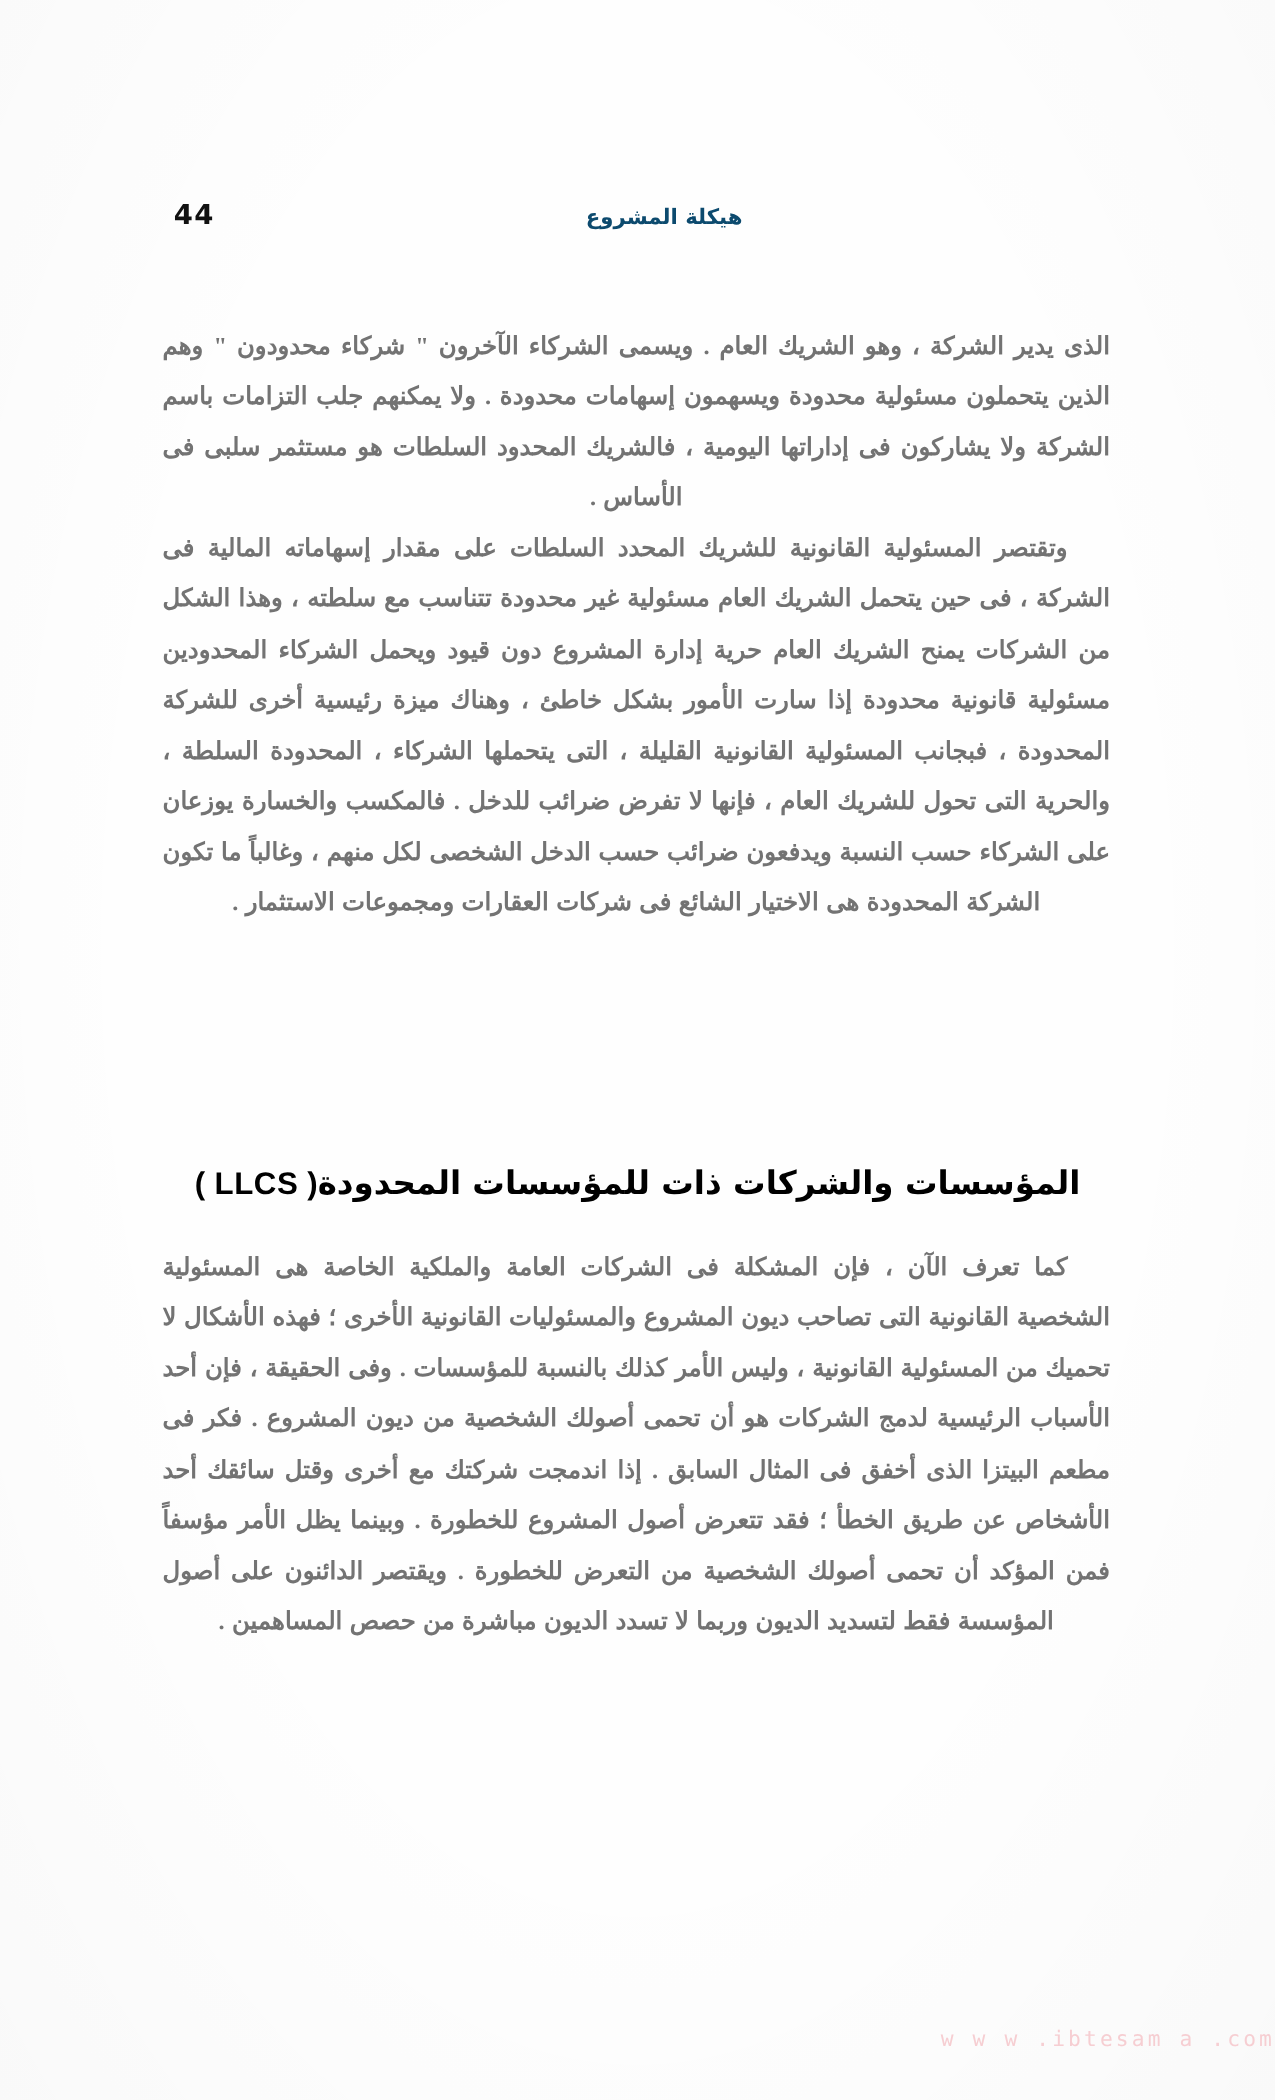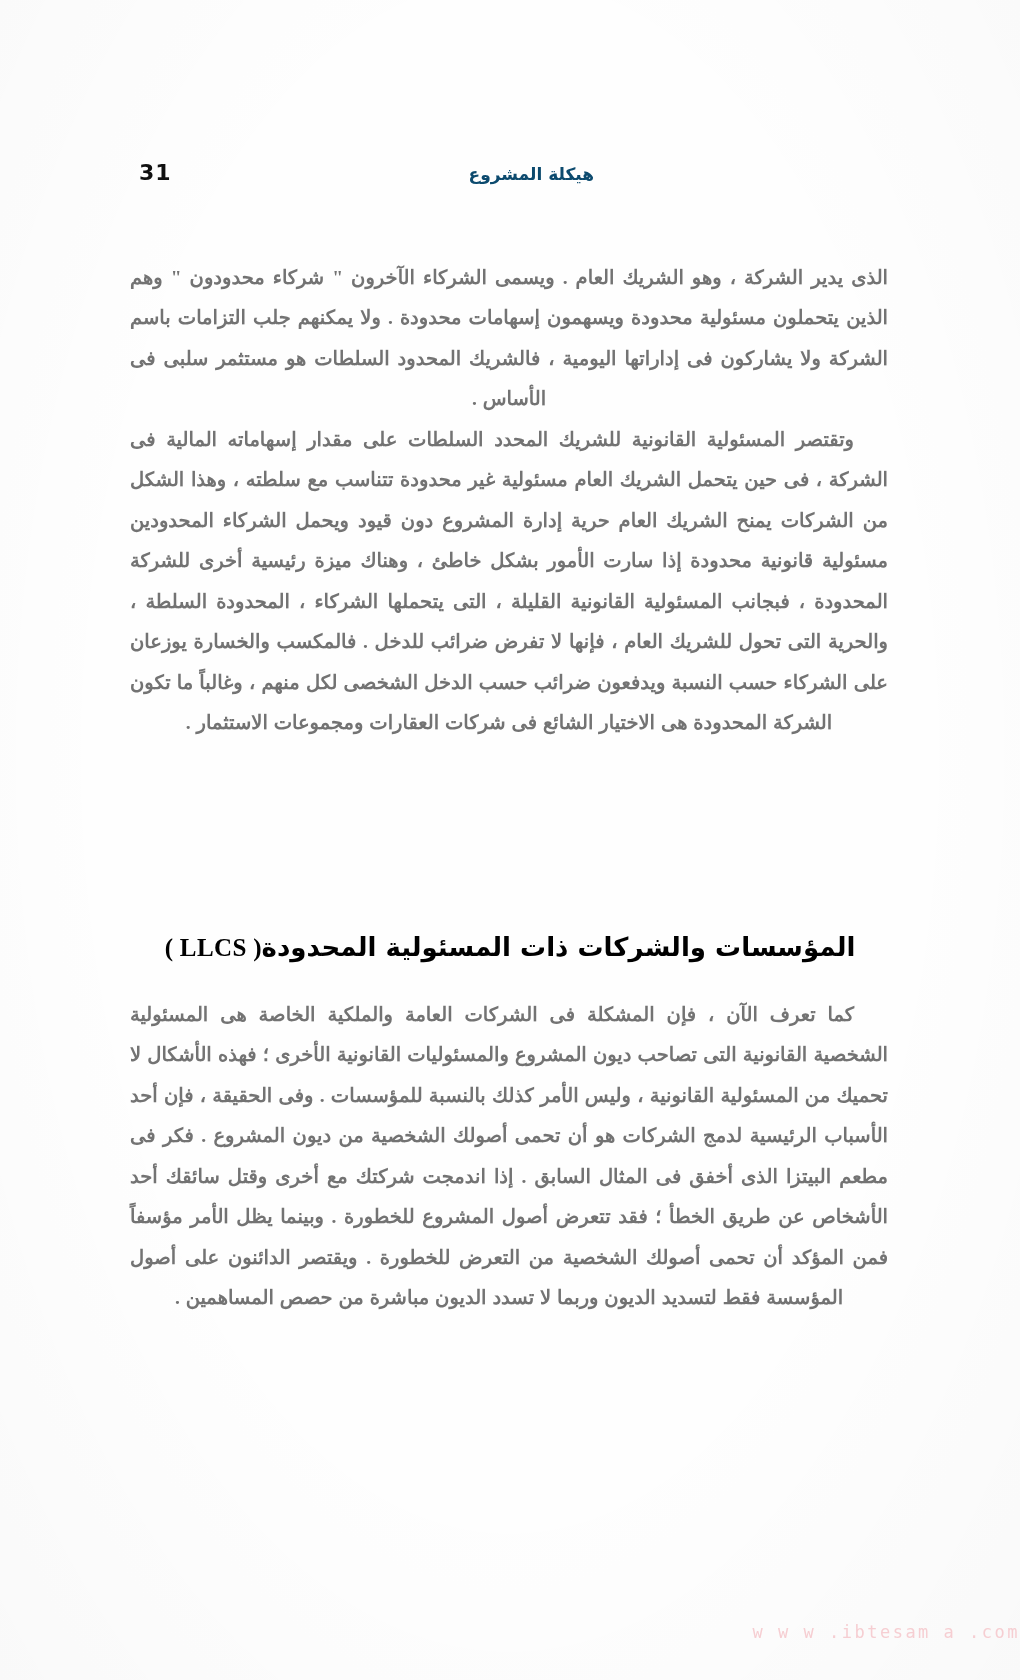--- a/index.html
+++ b/index.html
@@ -114,21 +114,21 @@
     direction: rtl;
     text-align: center;
     font-family: "DejaVu Sans", sans-serif;
     font-weight: 700;
     font-size: 26px;
     line-height: 40px;
     color: #000;
     letter-spacing: 0px;
   }
   .section-heading .latin {
-    font-family: Liberation Serif, serif;
+    font-family: Liberation Sans, sans-serif;
     font-weight: 700;
     font-size: 25px;
     letter-spacing: 0.5px;
   }
 
   #para-three {
     position: absolute;
     top: 975px;
     left: 4px;
     right: 2px;
@@ -150,30 +150,30 @@
     white-space: pre;
   }
 </style>
 </head>
 <body>
 
 <div class="page">
   <div class="content">
 
     <div class="running-head">
-      <div class="folio">31</div>
+      <div class="folio">44</div>
       <div class="head-title">هيكلة المشروع</div>
     </div>
 
     <p class="para" id="para-one">الذى يدير الشركة ، وهو الشريك العام . ويسمى الشركاء الآخرون " شركاء محدودون " وهم الذين يتحملون مسئولية محدودة ويسهمون إسهامات محدودة . ولا يمكنهم جلب التزامات باسم الشركة ولا يشاركون فى إداراتها اليومية ، فالشريك المحدود السلطات هو مستثمر سلبى فى الأساس .</p>
 
     <p class="para indent" id="para-two">وتقتصر المسئولية القانونية للشريك المحدد السلطات على مقدار إسهاماته المالية فى الشركة ، فى حين يتحمل الشريك العام مسئولية غير محدودة تتناسب مع سلطته ، وهذا الشكل من الشركات يمنح الشريك العام حرية إدارة المشروع دون قيود ويحمل الشركاء المحدودين مسئولية قانونية محدودة إذا سارت الأمور بشكل خاطئ ، وهناك ميزة رئيسية أخرى للشركة المحدودة ، فبجانب المسئولية القانونية القليلة ، التى يتحملها الشركاء ، المحدودة السلطة ، والحرية التى تحول للشريك العام ، فإنها لا تفرض ضرائب للدخل . فالمكسب والخسارة يوزعان على الشركاء حسب النسبة ويدفعون ضرائب حسب الدخل الشخصى لكل منهم ، وغالباً ما تكون الشركة المحدودة هى الاختيار الشائع فى شركات العقارات ومجموعات الاستثمار .</p>
 
     <h2 class="section-heading">
-      <span>المؤسسات والشركات ذات المسئولية المحدودة</span><span class="latin">( LLCS )</span>
+      <span>المؤسسات والشركات ذات للمؤسسات المحدودة</span><span class="latin">( LLCS )</span>
     </h2>
 
     <p class="para indent" id="para-three">كما تعرف الآن ، فإن المشكلة فى الشركات العامة والملكية الخاصة هى المسئولية الشخصية القانونية التى تصاحب ديون المشروع والمسئوليات القانونية الأخرى ؛ فهذه الأشكال لا تحميك من المسئولية القانونية ، وليس الأمر كذلك بالنسبة للمؤسسات . وفى الحقيقة ، فإن أحد الأسباب الرئيسية لدمج الشركات هو أن تحمى أصولك الشخصية من ديون المشروع . فكر فى مطعم البيتزا الذى أخفق فى المثال السابق . إذا اندمجت شركتك مع أخرى وقتل سائقك أحد الأشخاص عن طريق الخطأ ؛ فقد تتعرض أصول المشروع للخطورة . وبينما يظل الأمر مؤسفاً فمن المؤكد أن تحمى أصولك الشخصية من التعرض للخطورة . ويقتصر الدائنون على أصول المؤسسة فقط لتسديد الديون وربما لا تسدد الديون مباشرة من حصص المساهمين .</p>
 
   </div>
 
   <div class="watermark">w w w .ibtesam a .com</div>
 </div>
 
 </body></html>

